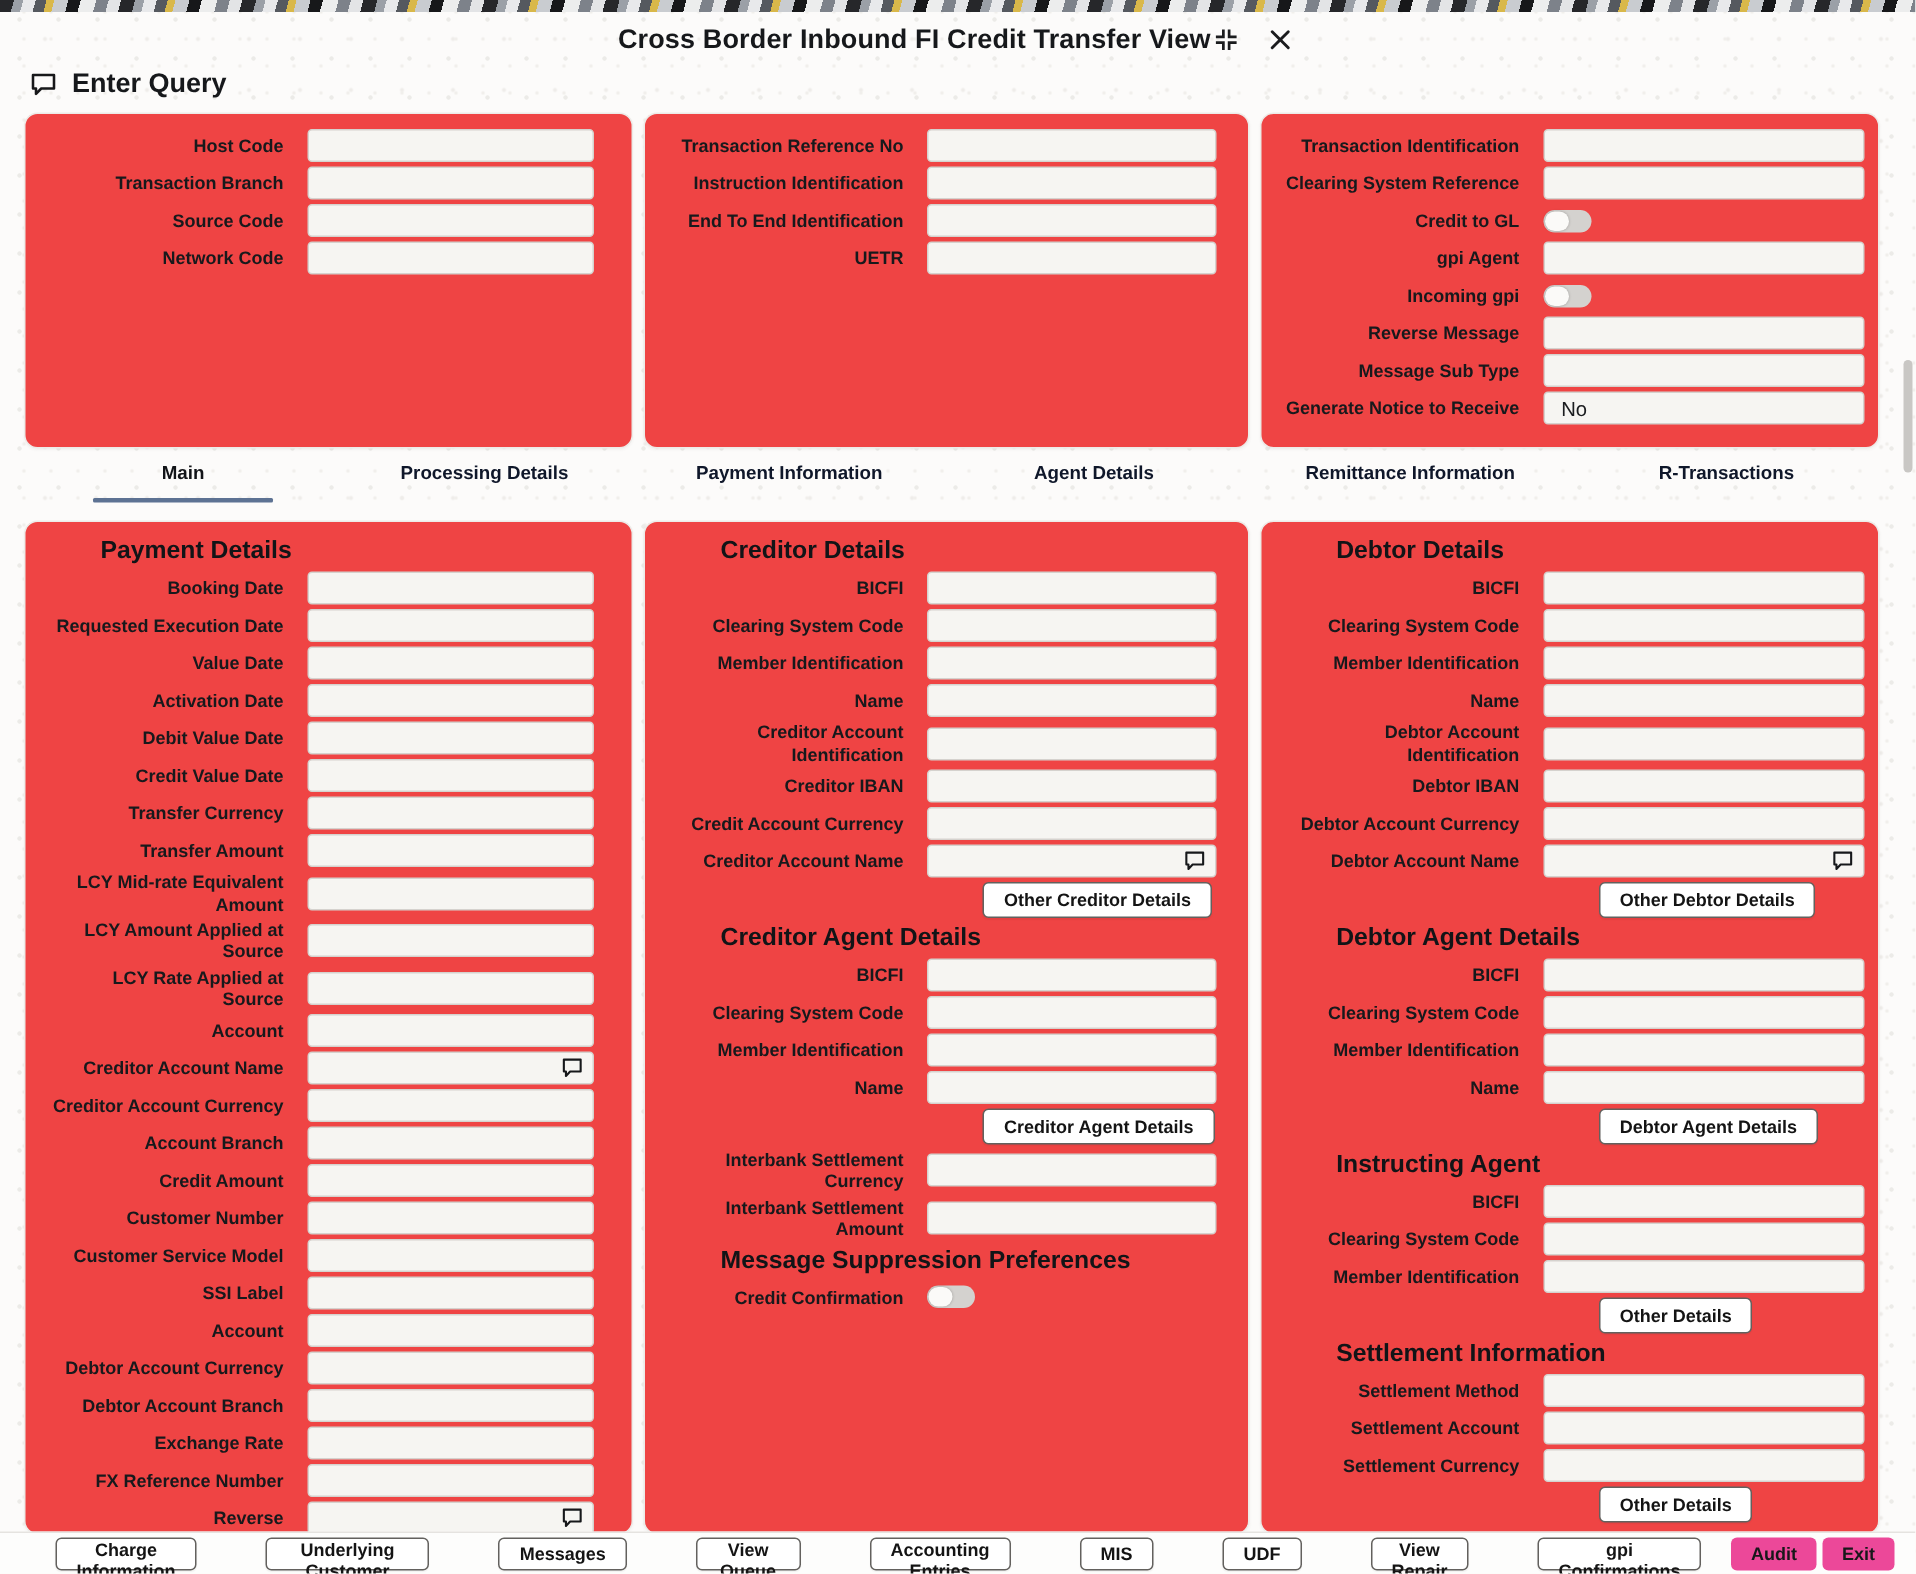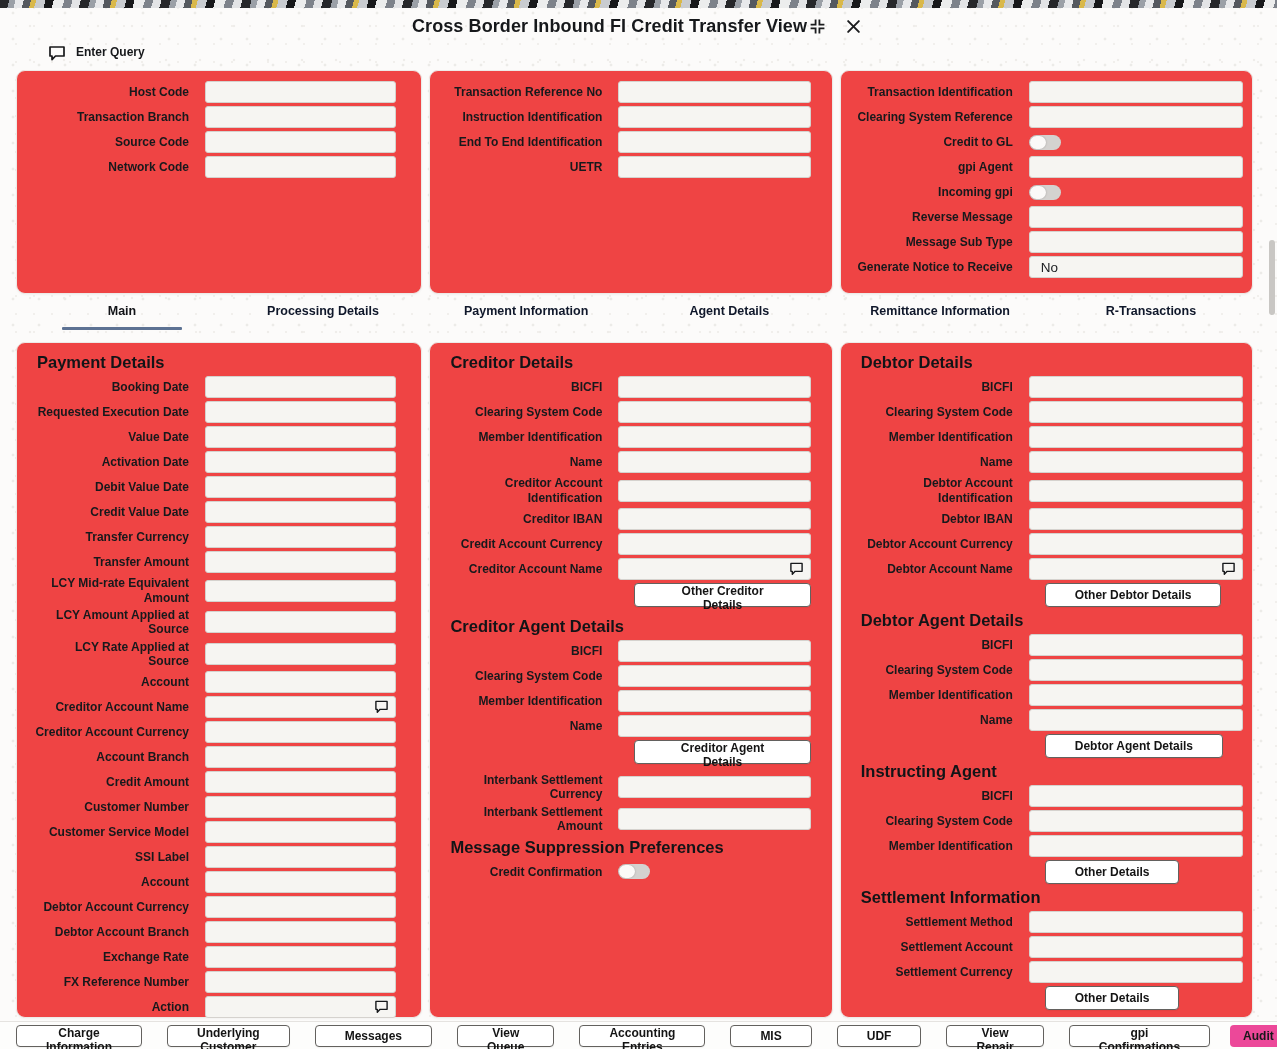--- a/index.html
+++ b/index.html
@@ -22,21 +22,21 @@
       #26272a 0px, #26272a 9px, #9ba0a7 9px, #9ba0a7 15px,
       #e8e9eb 15px, #e8e9eb 23px, #55595f 23px, #55595f 30px,
       #d9b84a 30px, #d9b84a 35px, #c9ccd0 35px, #c9ccd0 44px,
       #17181a 44px, #17181a 52px, #eceded 52px, #eceded 62px,
       #7d828a 62px, #7d828a 70px, #e3e4e6 70px, #e3e4e6 78px);
   }
   .titlebar{ display:flex; align-items:center; justify-content:center; padding:8px 16px 2px 16px; }
   .page-title{ font-size:18px; font-weight:700; margin:0; letter-spacing:.1px; }
   .win-controls{ display:flex; align-items:center; gap:16px; margin-right:2px; }
   .win-btn{ background:none; border:none; padding:2px; cursor:pointer; line-height:0; }
-  .query-row{ display:flex; gap:10px; padding:6px 16px 9px 20px; font-size:12px; font-weight:700;margin-left:28px; }
+  .query-row{ display:flex; align-items:center; gap:10px; padding:6px 16px 9px 20px; font-size:18px; font-weight:700; }
   .page{ padding:0 24px 0 16px; }
   .top-row,.main-row{ display:flex; gap:7px; align-items:stretch; }
   .card{
     background:#ef4444; border:1px solid #edebe8; border-radius:9px;
     box-shadow:0 1px 2px rgba(60,55,50,.05);
     padding:8px 25px 8px 16px;
   }
   .col-a{ width:409px; }
   .col-b{ width:406px; padding-right:21px; }
   .col-c{ width:416px; padding-right:9px; }
@@ -60,26 +60,26 @@
   .toggle .knob{
     position:absolute; left:1px; top:1px; width:16px; height:13px; border-radius:7px;
     background:#fbfaf8; box-shadow:0 0 2px rgba(0,0,0,.25);
   }
   .tabs{ display:flex; justify-content:space-between; margin:7px 0 0 0; padding:0 42px 0 46px; }
   .tab{ text-align:center; cursor:pointer; }
   .tab span{ font-size:12.5px; font-weight:600; color:#0f172a; }
   .tab.active span{ color:#121418; font-weight:700; }
   .tab-underline{ height:3px; width:120px; margin:8px auto 0; border-radius:1px; background:transparent; }
   .tab.active .tab-underline{ background:var(--accent); }
-  .group-heading{ font-size:16.5px; font-weight:700; color:#121417; margin:4px 0 5px 4px; line-height:1.1; }
+  .group-heading{ font-size:16.5px; font-weight:700; color:#121417; margin:4px 0 5px 34px; line-height:1.1; }
   .btn-row{ margin:1px 0 3px 188px; min-height:24px; }
   .panel-btn,.footer-btn{
-    height:24px; padding:0 29px; background:#ffffff; border:1px solid #63615e;
+    height:24px; padding:0 13px; background:#ffffff; border:1px solid #63615e;
     border-radius:4px; font-family:inherit; font-size:12px; font-weight:700; color:#141414;
-    cursor:pointer; box-shadow:0 1px 1px rgba(0,0,0,.05);
+    cursor:pointer; box-shadow:0 1px 1px rgba(0,0,0,.05);margin-left:21px;
   }
   .actionbar{
     position:absolute; left:0; right:0; bottom:0; height:28px;
     background:#fdfdfc; border-top:1px solid #e5e3e0;
     display:flex; align-items:center; gap:8px; padding:0 14px 0 16px;
   }
   .footer-btn{ height:22px; }
   .actionbar .spacer{ flex:1; }
   .flat-btn{
     height:22px; padding:0 13px; background:#ec4899; border:none; border-radius:4px;
@@ -392,21 +392,21 @@
             <div class="input-box"></div>
           </div>
         </div>
         <div class="field-row">
           <div class="field-label">FX Reference Number</div>
           <div class="field-control">
             <div class="input-box"></div>
           </div>
         </div>
         <div class="field-row">
-          <div class="field-label">Action</div>
+          <div class="field-label">Reverse</div>
           <div class="field-control">
             <div class="input-box">
               <span class="comment-btn"><svg width="15" height="14" viewBox="0 0 16 15">
                   <path d="M2 1.5 H14 V10 H6.5 L3.5 13.2 V10 H2 Z" fill="none" stroke="#16181b" stroke-width="1.5" stroke-linejoin="round"></path>
                 </svg></span>
             </div>
           </div>
         </div>
       </section>
     <section class="card col-b">

